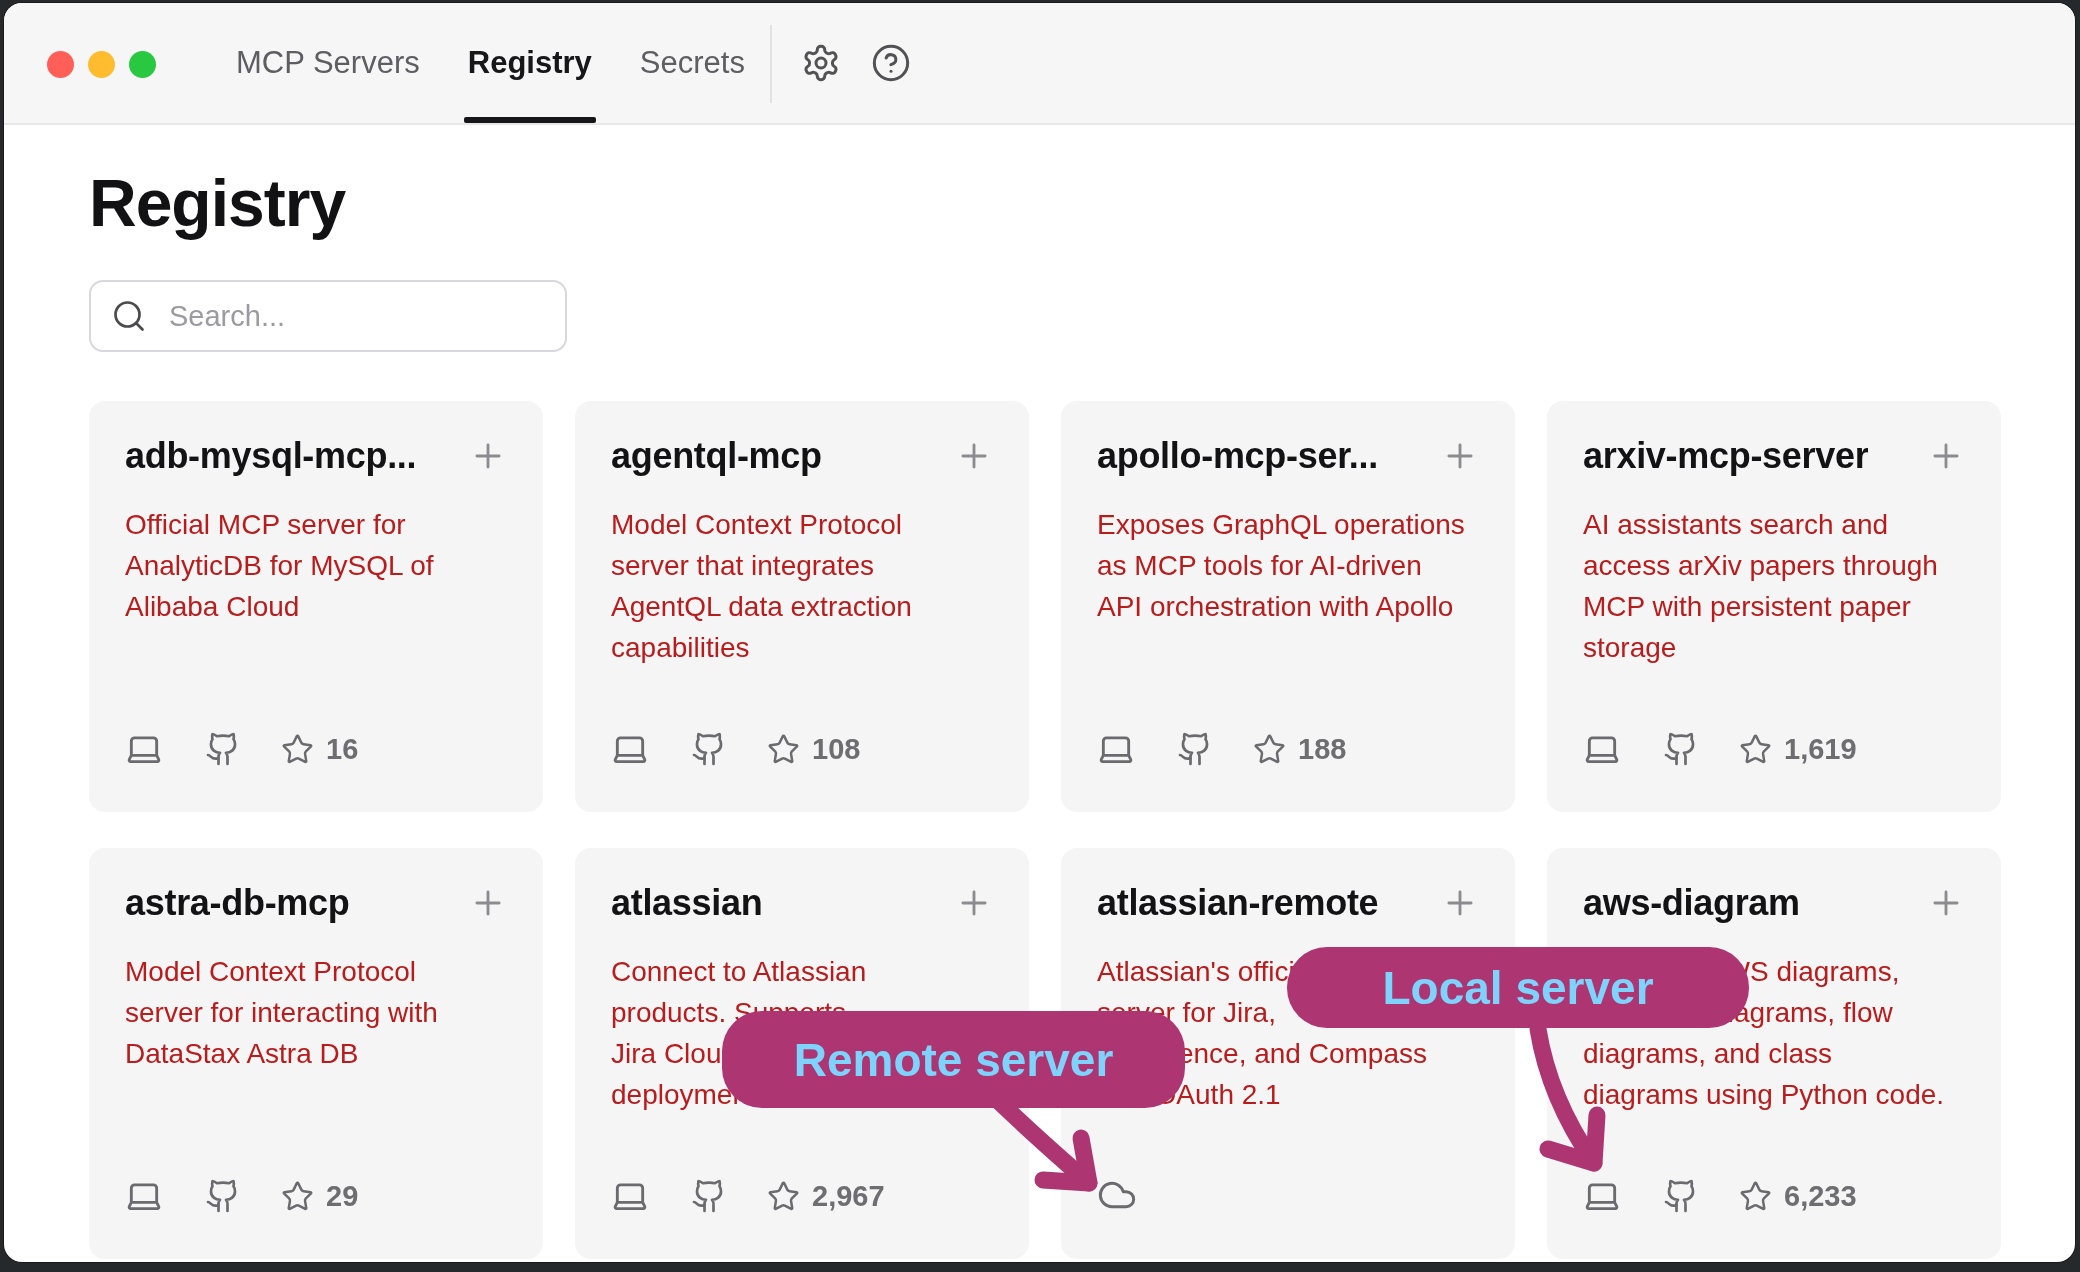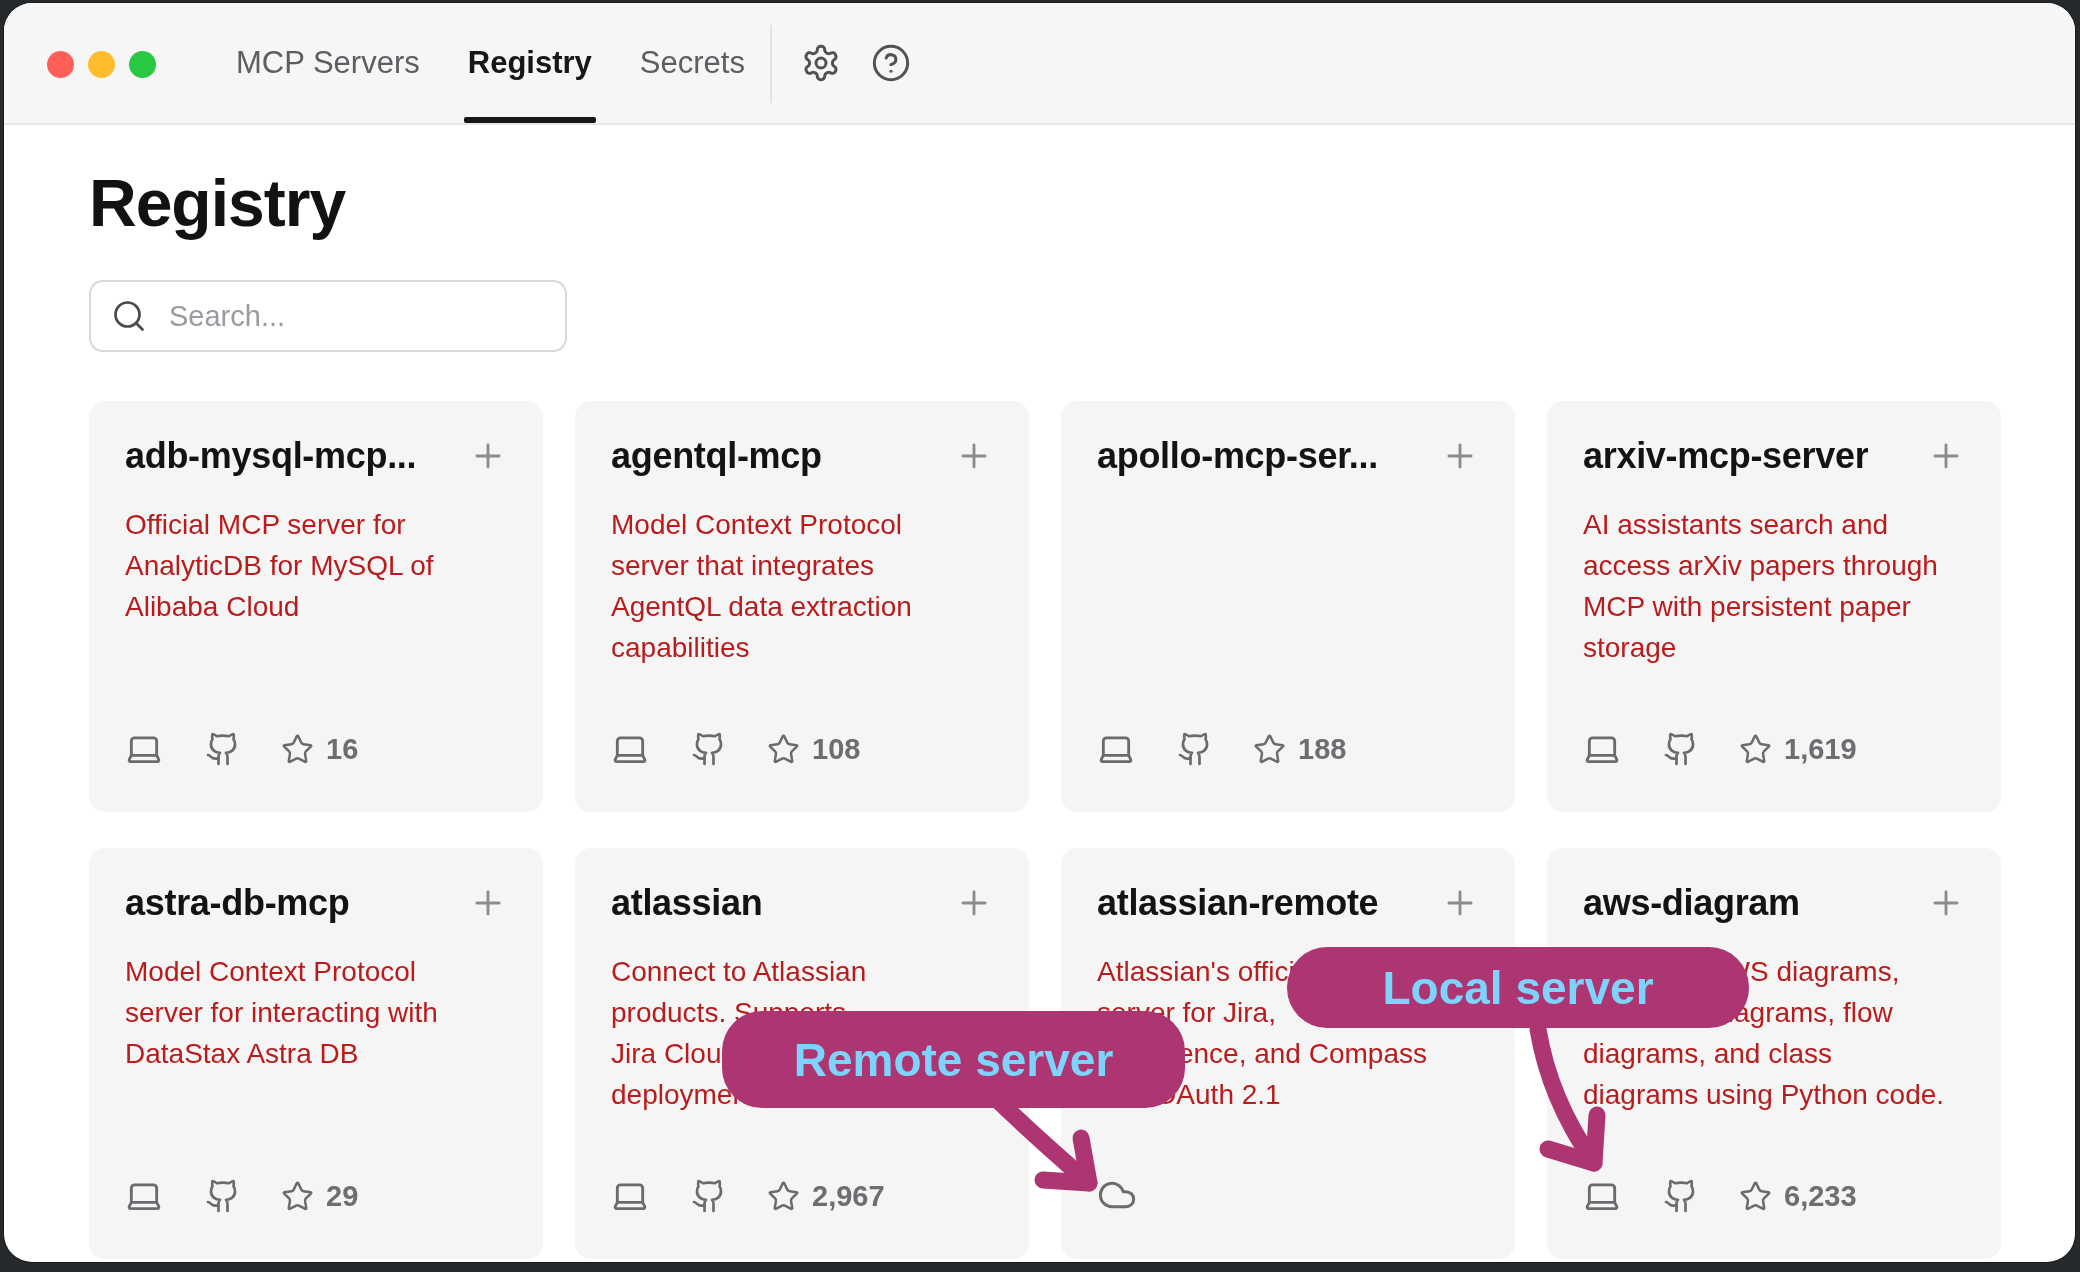--- a/index.html
+++ b/index.html
@@ -5,21 +5,21 @@
   html,body { margin:0; padding:0; background:#26292c; }
   * { box-sizing:border-box; }
   .stage {
     position:relative; width:2080px; height:1272px; overflow:hidden;
     background:#26292c;
     font-family:"Liberation Sans", sans-serif;
     -webkit-font-smoothing:antialiased;
   }
   .window {
     position:absolute; left:4px; right:5px; top:3px; bottom:10px;
-    background:#ffffff; border-radius:28px; overflow:hidden;
+    background:#ffffff; border-radius:18px; overflow:hidden;
     box-shadow:0 0 0 1px rgba(0,0,0,.35);
   }
   
   .topbar {
     position:absolute; left:0; right:0; top:0; height:122px;
     background:#f6f6f7; border-bottom:2px solid #e7e7ea;
   }
   .traffic { position:absolute; top:48px; left:43px; display:flex; gap:14px; }
   .traffic .dot { width:27px; height:27px; border-radius:50%; }
   .tabs { position:absolute; left:232px; top:0; height:120px; display:flex; gap:48px; align-items:center; }
@@ -204,20 +204,23 @@
           </div>
         </article>
         <article class="card">
           <div class="card-head">
             <h3 class="card-title">apollo-mcp-ser...</h3>
             <button class="card-add"><span><svg fill="none" stroke="currentColor" stroke-width="1.8" stroke-linecap="round" stroke-linejoin="round" viewBox="0 0 24 24">
                   <path d="M5 12h14"></path>
                   <path d="M12 5v14"></path>
                 </svg></span></button>
           </div>
+          <p class="card-desc">Exposes GraphQL operations
+as MCP tools for AI-driven
+API orchestration with Apollo</p>
           <div class="card-footer">
             <span class="f-icon icon-laptop">
               <svg fill="none" stroke="currentColor" stroke-width="1.8" stroke-linecap="round" stroke-linejoin="round" viewBox="0 0 24 24">
                 <path d="M20 16V7a2 2 0 0 0-2-2H6a2 2 0 0 0-2 2v9m16 0H4m16 0 1.28 2.55a1 1 0 0 1-.9 1.45H3.62a1 1 0 0 1-.9-1.45L4 16"></path>
               </svg>
             </span>
             <span class="gap-a"></span>
             <span class="f-icon icon-github">
               <svg fill="none" stroke="currentColor" stroke-width="1.8" stroke-linecap="round" stroke-linejoin="round" viewBox="0 0 24 24">
                 <path d="M15 22v-4a4.8 4.8 0 0 0-1-3.5c3 0 6-2 6-5.5.08-1.25-.27-2.48-1-3.5.28-1.15.28-2.35 0-3.5 0 0-1 0-3 1.5-2.64-.5-5.36-.5-8 0C6 2 5 2 5 2c-.3 1.15-.3 2.35 0 3.5A5.403 5.403 0 0 0 4 9c0 3.5 3 5.5 6 5.5-.39.49-.68 1.05-.85 1.65-.17.6-.22 1.23-.15 1.85v4"></path>

